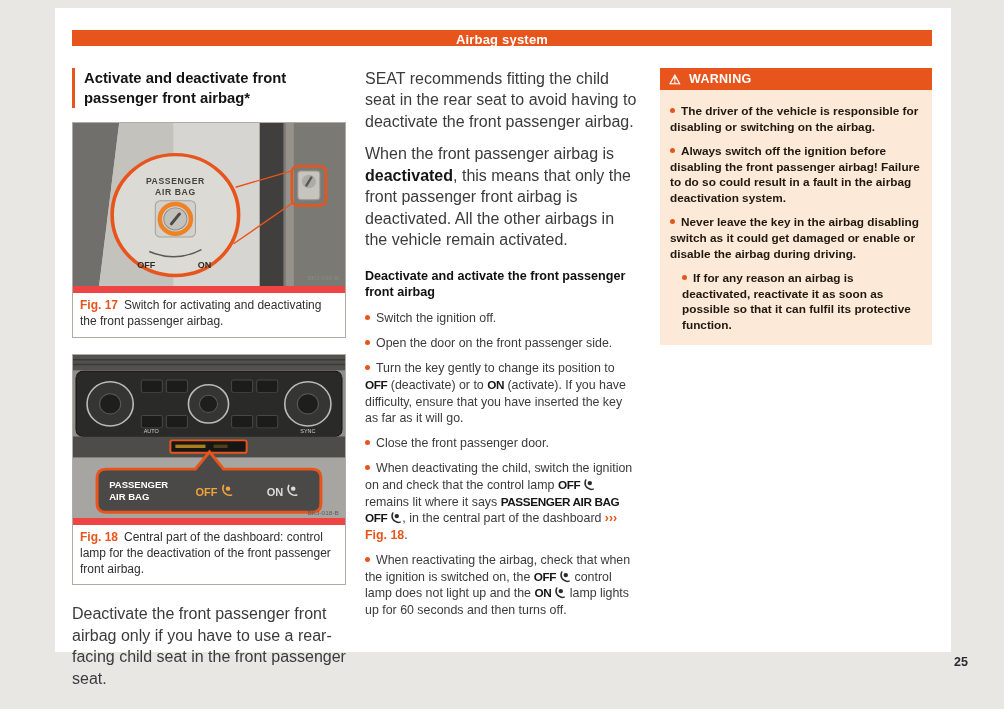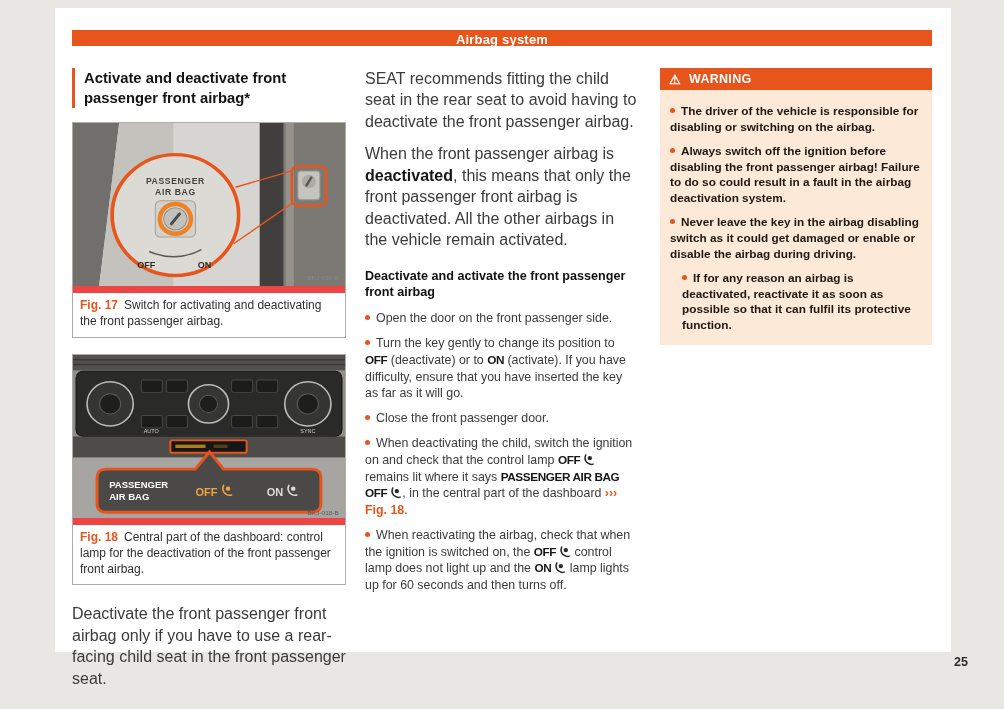--- a/index.html
+++ b/index.html
@@ -180,20 +180,21 @@
     </figure>
 
     <p class="body-text left-paragraph">Deactivate the front passenger front airbag only if you have to use a rear-facing child seat in the front passenger seat.</p>
   </div>
 
   <div class="col col-mid">
     <p class="body-text"><span>SEAT recommends fitting the child seat in the rear seat to avoid having to deactivate the front passenger airbag.</span></p>
     <p class="body-text"><span>When the front passenger airbag is </span><span class="s-b">deactivated</span><span>, this means that only the front passenger front airbag is deactivated. All the other airbags in the vehicle remain activated.</span></p>
     <h3 class="subheading">Deactivate and activate the front passenger front airbag</h3>
 
+    <p class="bullet-item"><span class="dot"></span><span><span>Switch the ignition off.</span></span></p>
     <p class="bullet-item"><span class="dot"></span><span><span>Open the door on the front passenger side.</span></span></p>
     <p class="bullet-item"><span class="dot"></span><span><span>Turn the key gently to change its position to </span><span class="s-key">OFF</span><span> (deactivate) or to </span><span class="s-key">ON</span><span> (activate). If you have difficulty, ensure that you have inserted the key as far as it will go.</span></span></p>
     <p class="bullet-item"><span class="dot"></span><span><span>Close the front passenger door.</span></span></p>
     <p class="bullet-item"><span class="dot"></span><span><span>When deactivating the child, switch the ignition on and check that the control lamp </span><span class="s-key">OFF</span><span class="seat-icon"><svg viewBox="0 0 12 13">
               <path d="M3 1 C1.6 4.6 2.4 8 5.4 10 C7.2 11.2 9.6 11.6 11 11" fill="none" stroke="currentColor" stroke-width="1.7" stroke-linecap="round"></path>
               <circle cx="7.4" cy="4.4" r="2.4" fill="currentColor"></circle>
             </svg></span><span> remains lit where it says </span><span class="s-key">PASSENGER AIR BAG OFF</span><span class="seat-icon"><svg viewBox="0 0 12 13">
               <path d="M3 1 C1.6 4.6 2.4 8 5.4 10 C7.2 11.2 9.6 11.6 11 11" fill="none" stroke="currentColor" stroke-width="1.7" stroke-linecap="round"></path>
               <circle cx="7.4" cy="4.4" r="2.4" fill="currentColor"></circle>
             </svg></span><span>, in the central part of the dashboard </span><span class="s-ref">››› Fig. 18</span><span>.</span></span></p>

